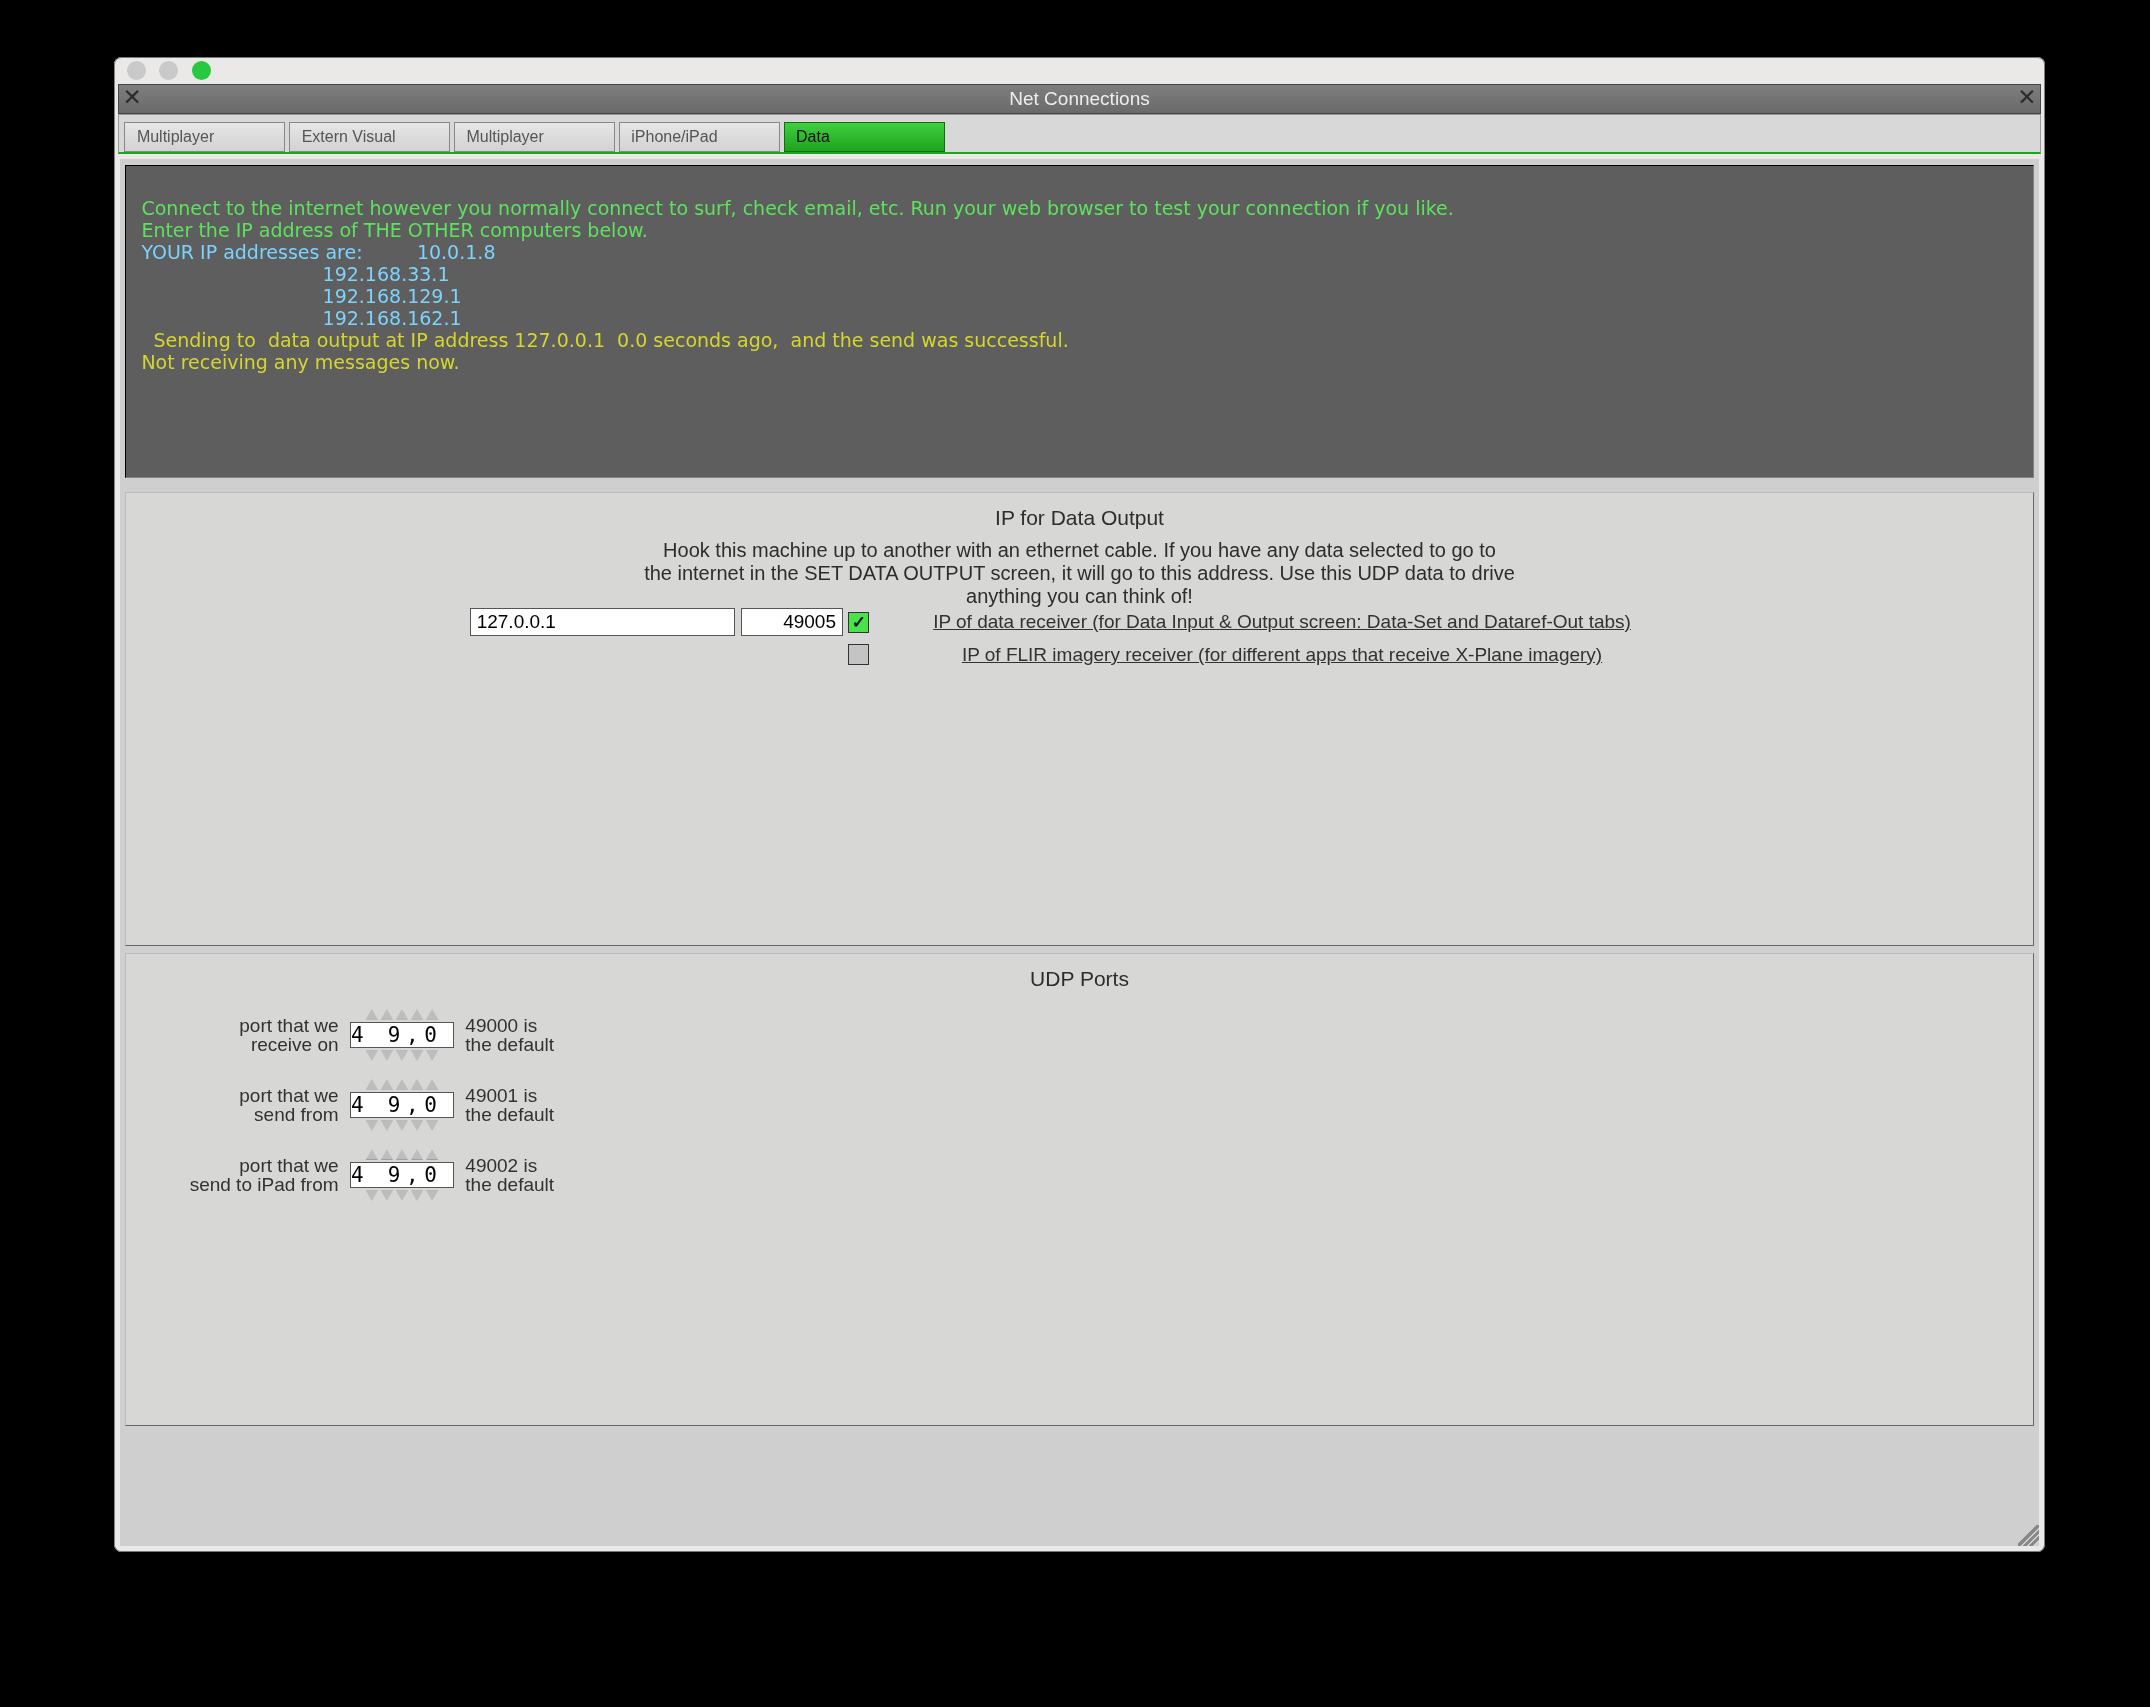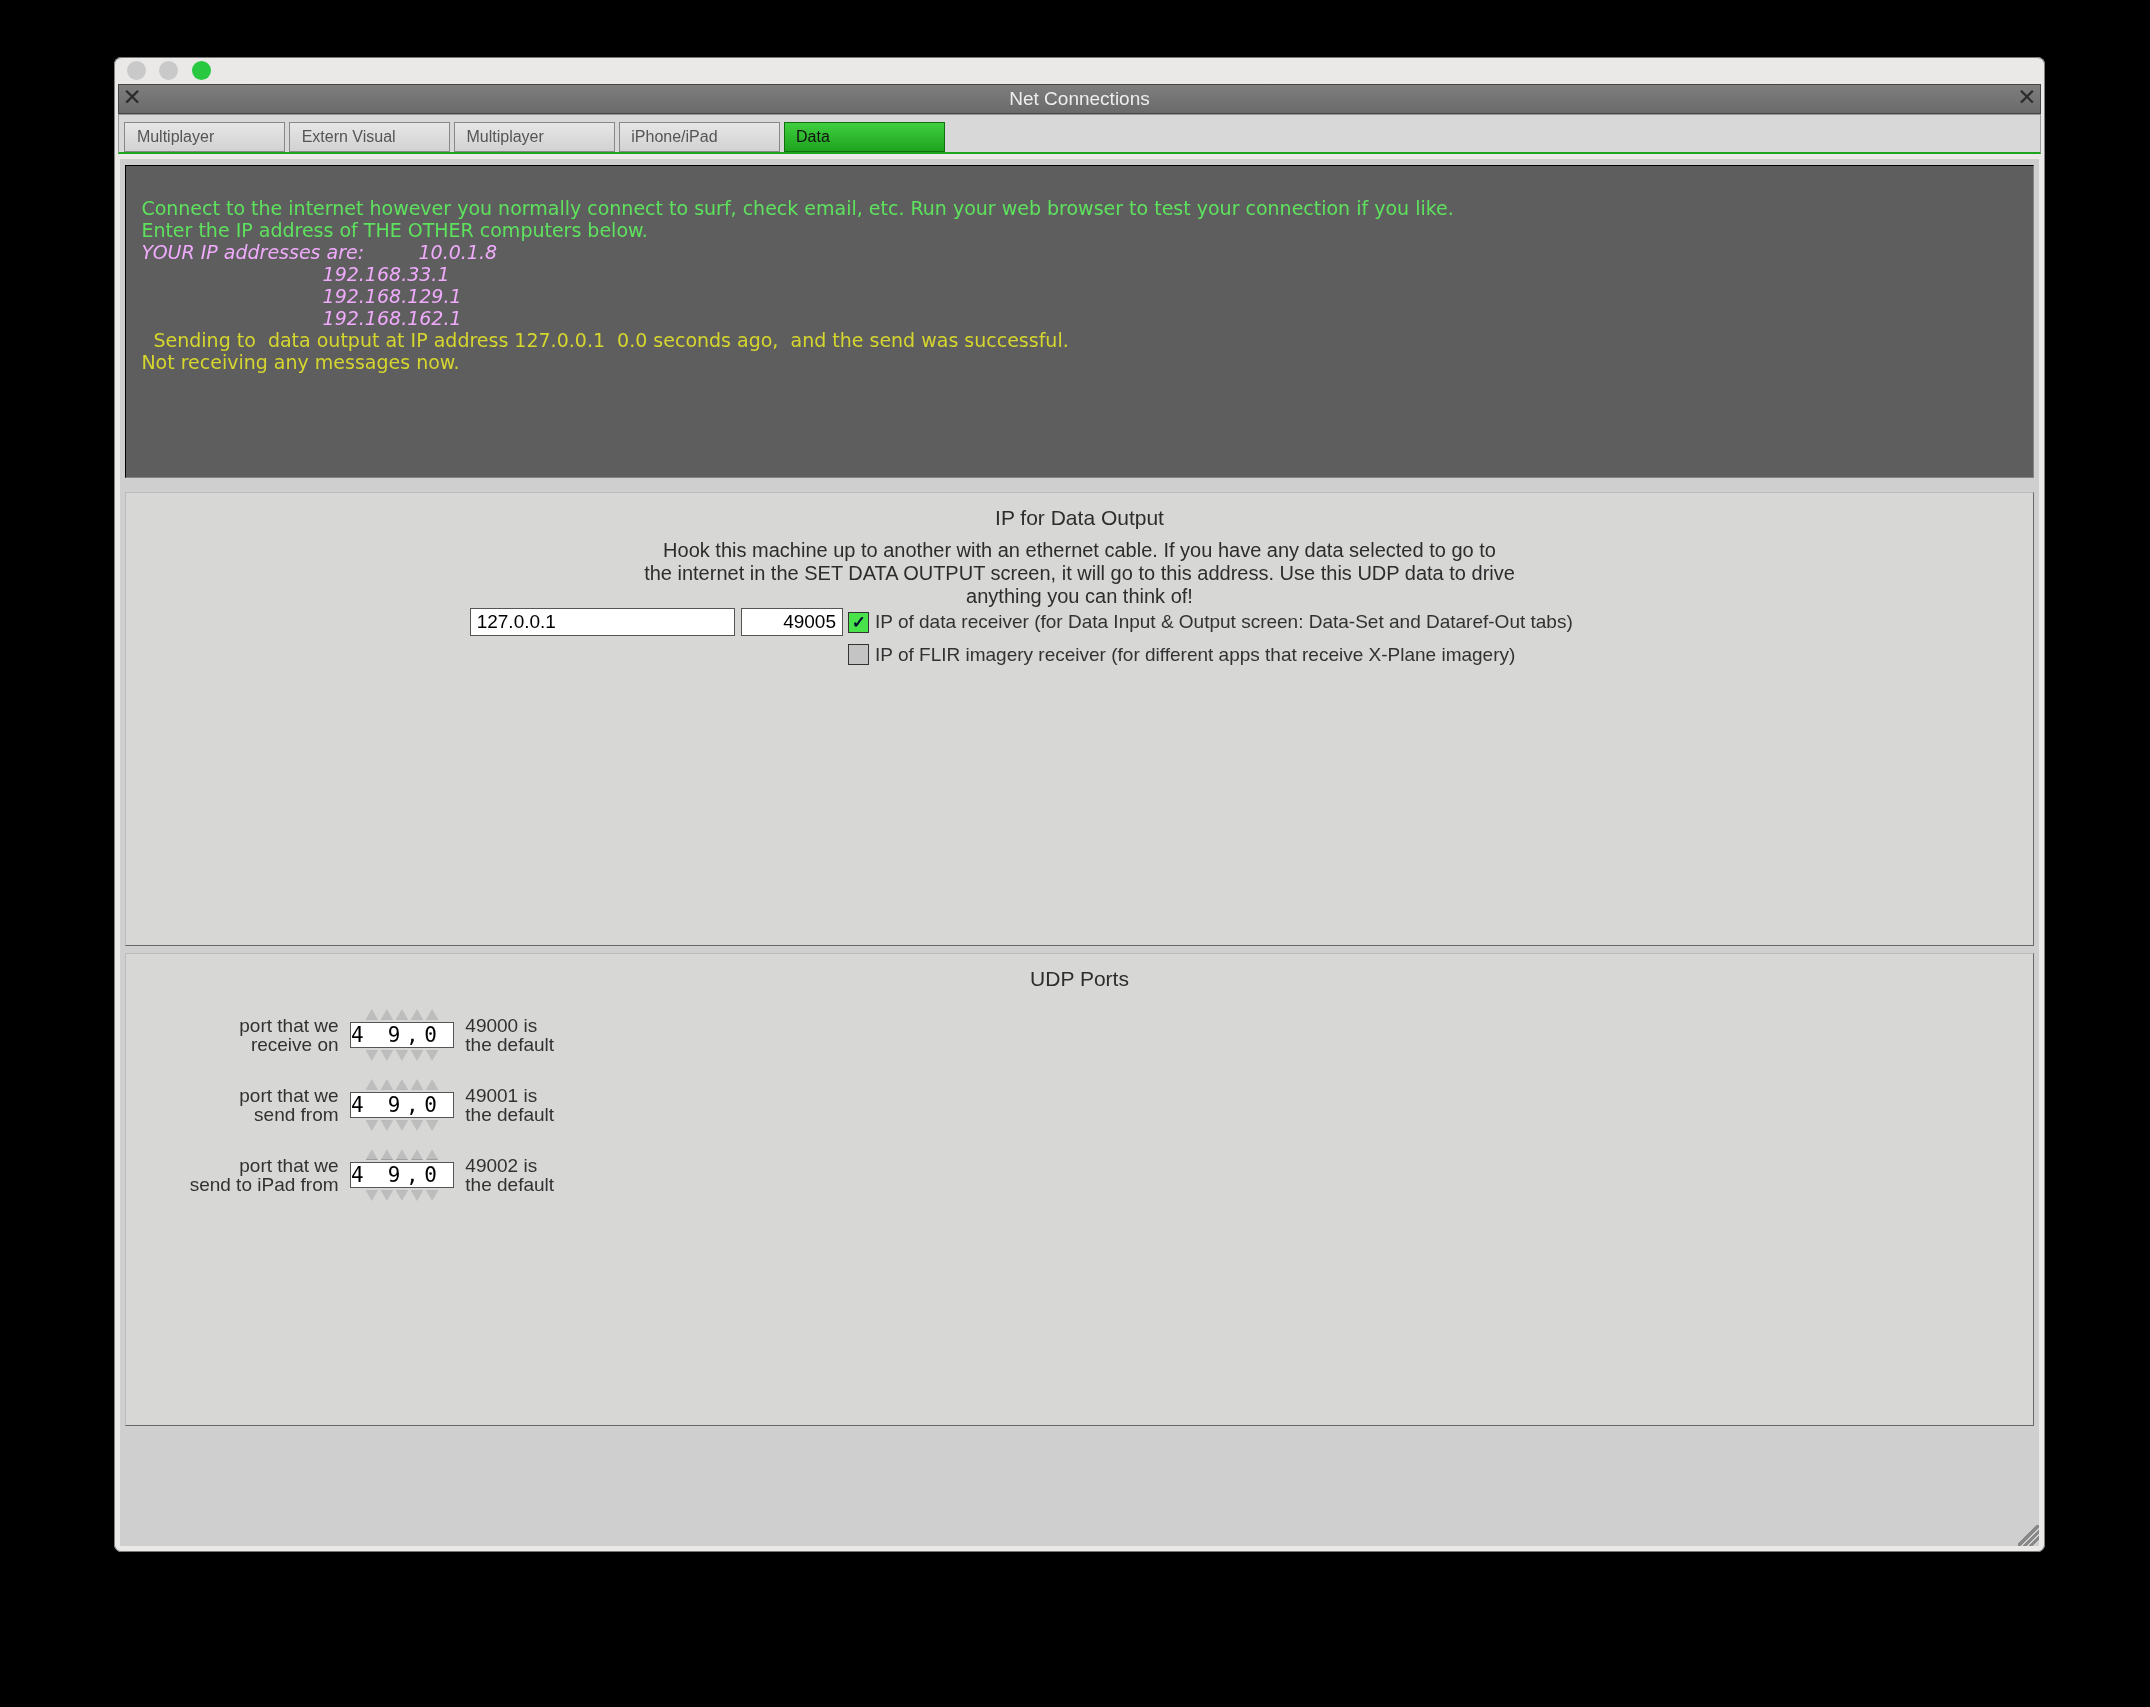--- a/index.html
+++ b/index.html
@@ -101,21 +101,21 @@
   .panel-status {
     margin: 5.7px;
     padding: 9.5px 15px 104px 15px;
     background: #5e5e5e;
     border: 1.9px inset #2f2f2f;
     font-family: "DejaVu Sans", Arial, sans-serif;
     font-size: 19px;
     white-space: pre;
   }
   .status-green  { color: #5ee25e; }
-  .status-lime   { color: #f0abfc; font-style: italic; }
+  .status-lime   { color: #7dd3fc; }
   .status-yellow { color: #d6d62e; }
 
   .panel-card {
     margin: 0 5.7px;
     background: #d7d7d6;
     border: 1.9px outset #bbb;
     padding: 13.2px;
     text-align: center;
   }
   .panel-card h3 {
@@ -131,21 +131,21 @@
 
   .iprow {
     display: flex;
     align-items: center;
     justify-content: center;
     gap: 5.7px;
     margin-bottom: 7.6px;
     font-size: 19px;
     color: #323232;
   }
-  .iprow .text-left { text-align: left; }
+  .iprow .text-left { text-align: center; text-decoration: underline; }
   .ipinput {
     width: 265px;
     height: 28px;
     font-size: 19px;
     background: #fff;
     border: 0.9px solid #555;
     padding: 0 5.7px;
   }
   .portinput {
     width: 102px;

